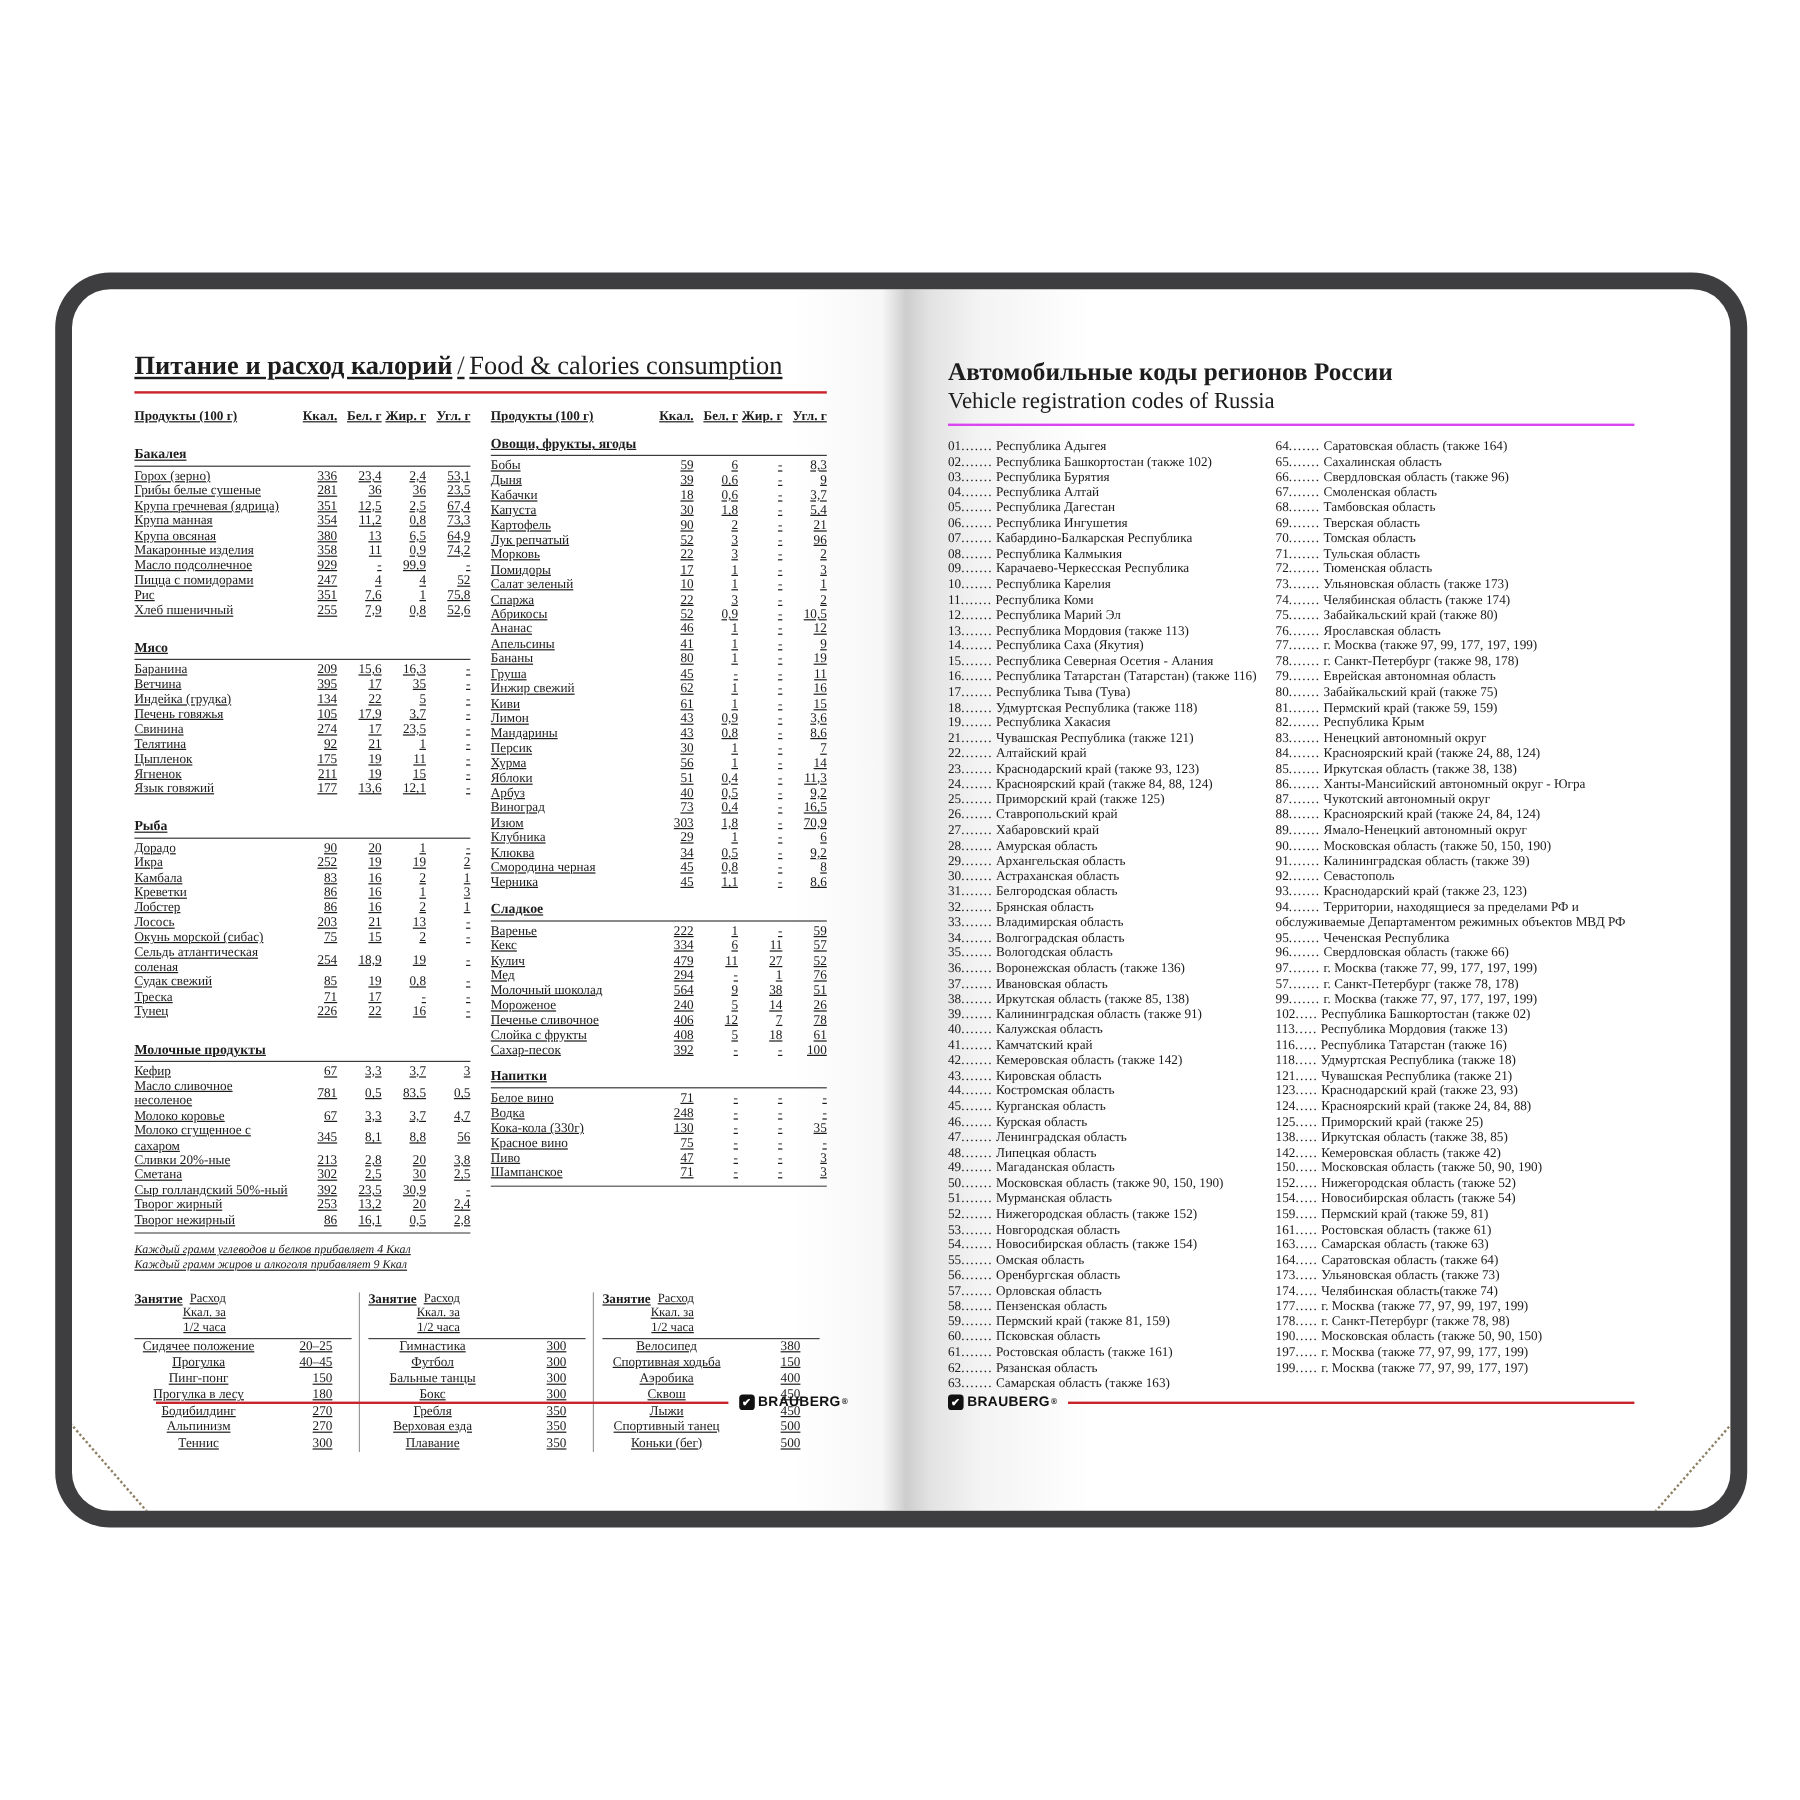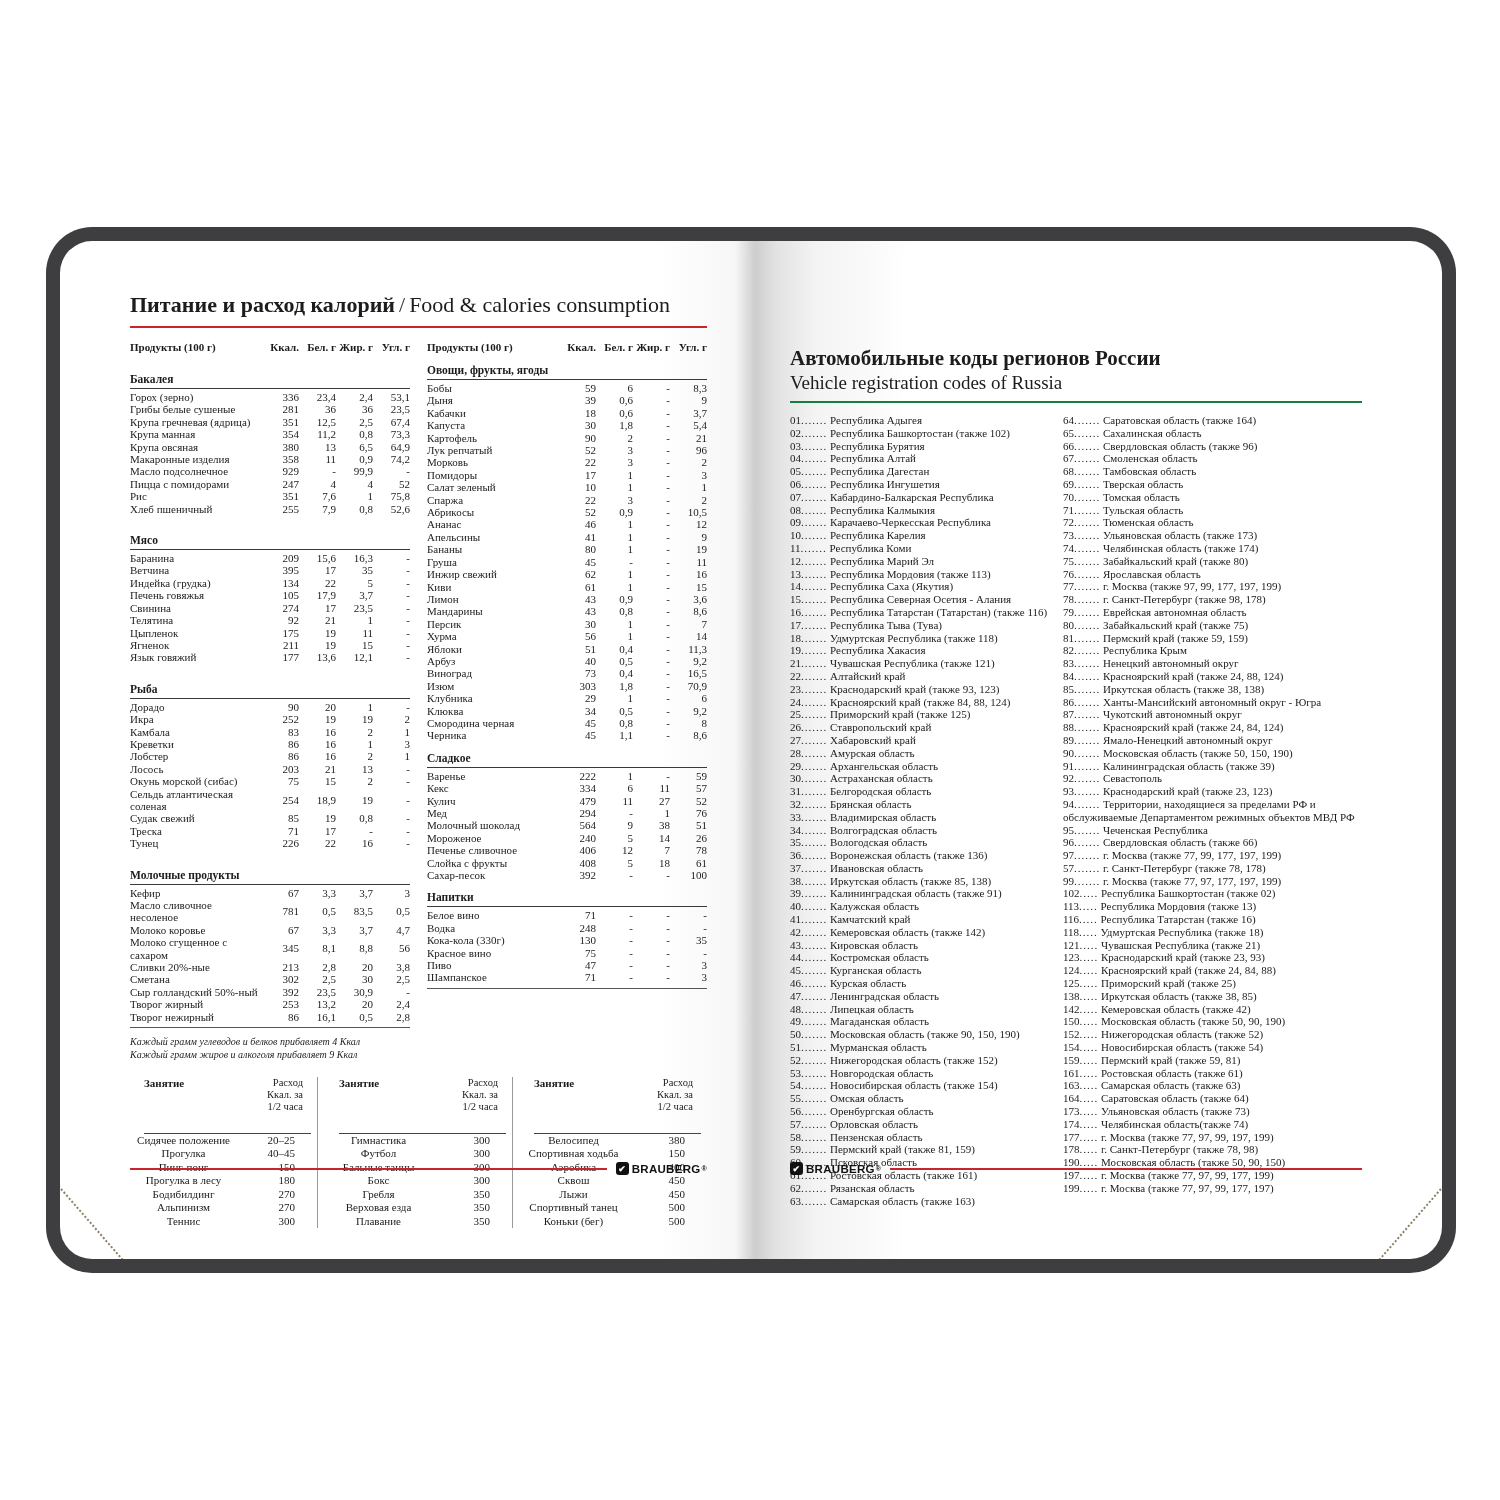--- a/index.html
+++ b/index.html
@@ -21,21 +21,21 @@
     background:linear-gradient(to right,
       rgba(110,110,110,0) 0%, rgba(110,110,110,0.06) 30%,
       rgba(90,90,90,0.30) 38%, rgba(110,110,110,0.20) 46%,
       rgba(140,140,140,0.10) 62%, rgba(150,150,150,0) 100%);
   }
   .stitch{position:absolute;width:112px;border-top:2px dotted #8d7f63;}
   .stitch.bl{left:-8px;top:936px;transform:rotate(49deg);transform-origin:0 0;}
   .stitch.br{right:-8px;top:936px;transform:rotate(-49deg);transform-origin:100% 0;}
 
   
-  .lp{position:absolute;left:70px;top:52px;width:577px;}
+  .lp{position:absolute;left:52px;top:52px;width:577px;text-decoration:underline;}
   .lp-title{border-bottom:2px solid #c9232b;padding-bottom:9px;font-size:22px;line-height:24px;}
   .lp-title .ru{font-weight:bold;}
   .lp-title .sep{margin:0 4px;color:#333;}
   .food-wrap{display:flex;gap:17px;margin-top:13px;}
   .food-col{width:280px;}
   .fh{display:flex;font-weight:bold;font-size:11px;line-height:13px;}
   .fh .n{flex:1;}
   .fh .c{width:37px;text-align:right;}
   .sec{margin-top:14px;}
   .fc0 .sec{margin-top:19px;}
@@ -44,30 +44,30 @@
   .fr{display:flex;align-items:center;font-size:11px;line-height:12.4px;}
   .fr .n{flex:1;padding-right:2px;white-space:pre-line;}
   .fr .v{width:37px;text-align:right;}
   .endline{border-top:1.5px solid #555;margin-top:4px;}
   .fnote{font-style:italic;font-size:10px;line-height:13px;}
   .fnote.first{margin-top:7px;}
 
   .act-wrap{display:flex;margin-top:16px;}
   .act-col{flex:1;box-sizing:border-box;padding-right:6px;}
   .act-col + .act-col{border-left:1px solid #999;padding-left:7px;}
-  .act-head{display:flex;justify-content:space-between;border-bottom:1.5px solid #444;padding-bottom:18px;min-height:38px;margin-left:14px;}
+  .act-head{display:flex;border-bottom:1.5px solid #444;padding-bottom:0;min-height:38px;}
   .act-head .lbl{font-weight:bold;font-size:11px;line-height:12px;}
   .act-head .exp{text-align:right;font-size:10.5px;line-height:12px;padding-right:8px;}
   .act-row{display:flex;font-size:11px;line-height:13.4px;}
   .act-row .n{flex:1;text-align:center;}
   .act-row .v{width:58px;text-align:right;padding-right:16px;}
 
   
   .rp{position:absolute;left:730px;top:57px;width:572px;}
-  .rp-titles{border-bottom:2px solid #15803d;padding-bottom:7px;margin-top:48px;}
+  .rp-titles{border-bottom:2px solid #d946ef;padding-bottom:7px;}
   .rp-title-ru{font-weight:bold;font-size:21px;line-height:24px;}
   .rp-title-en{font-size:19px;line-height:22px;margin-top:2px;}
   .code-wrap{display:flex;margin-top:11px;}
   .cca{width:273px;}
   .ccb{width:299px;}
   .cl{font-size:11px;line-height:12.8px;white-space:nowrap;}
   .cl.wrap{white-space:normal;}
   .cl .dots{letter-spacing:1px;}
 
   

